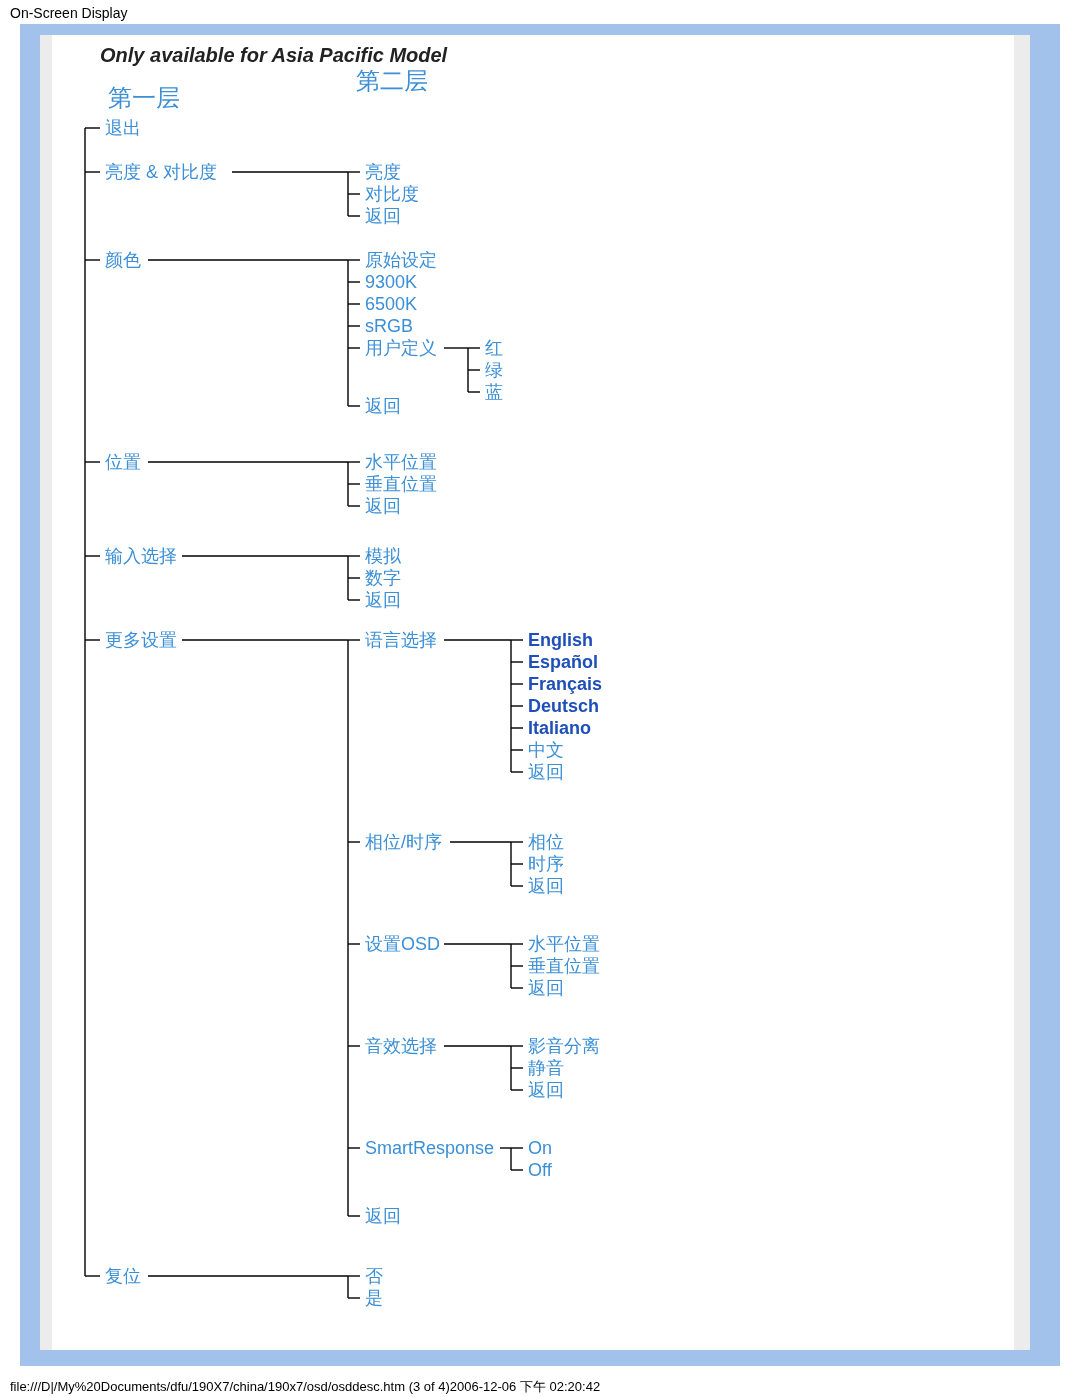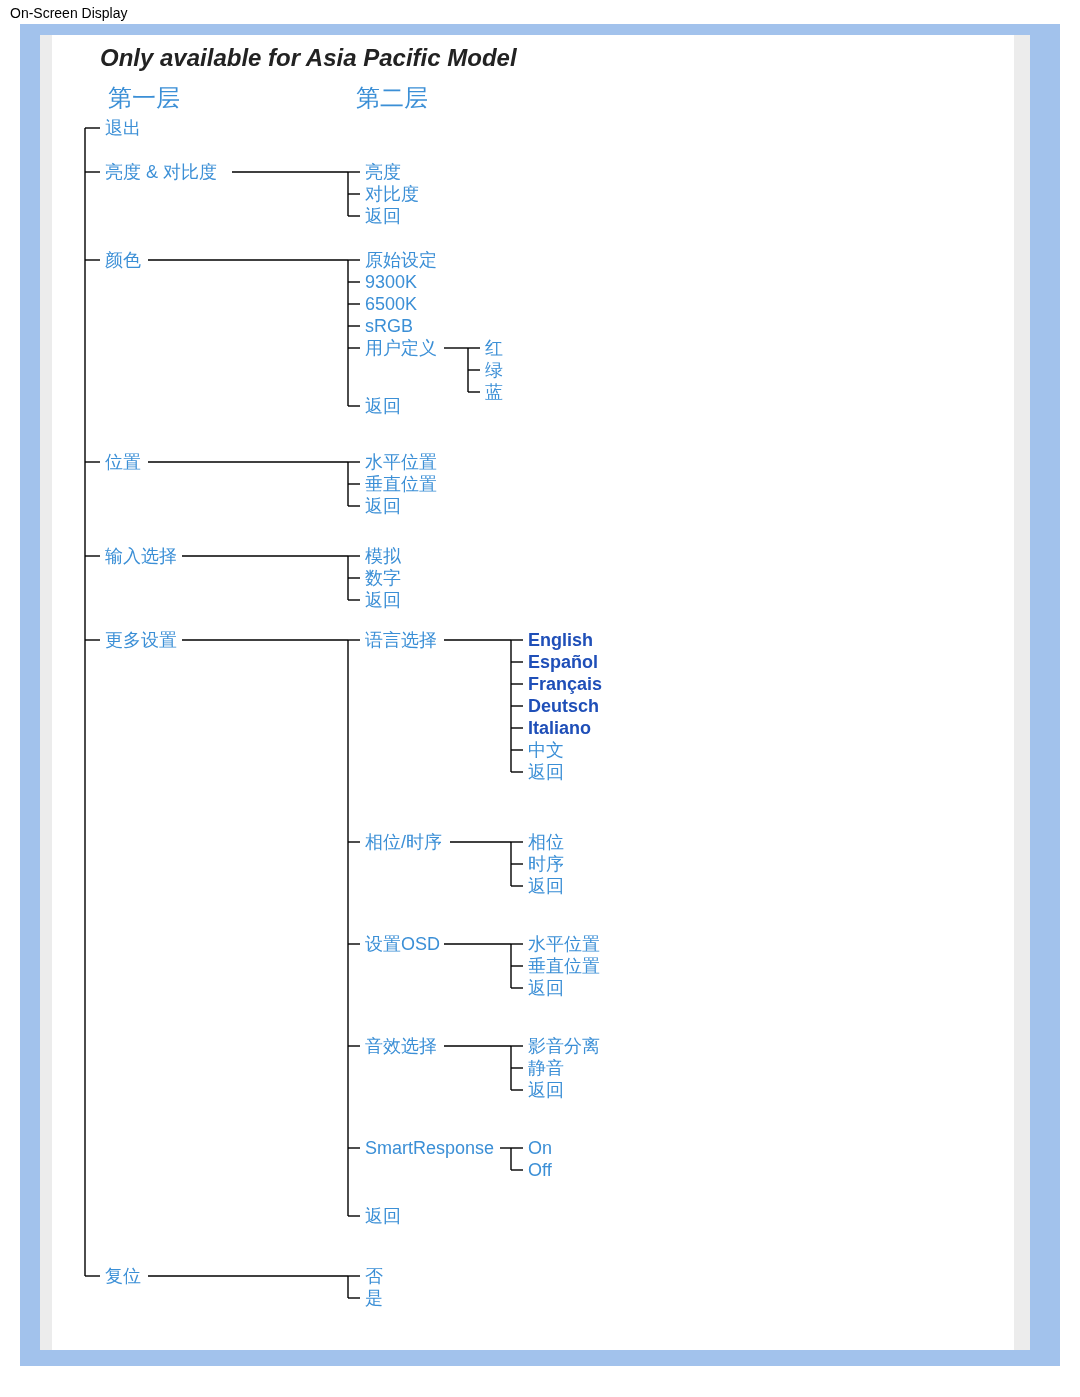--- a/index.html
+++ b/index.html
@@ -2,24 +2,24 @@
 <html><head>
 <meta charset="utf-8">
 <style>
   html,body{margin:0;padding:0;font-family:Arial,"Microsoft YaHei",sans-serif;background:#fff;}
   .page{width:1016px;height:1397px;position:relative;background:#fff;}
   .header-title{position:absolute;left:10px;top:5px;font-size:14px;color:#000;}
   .border{position:absolute;left:20px;top:24px;width:1040px;height:1342px;background:#a2c2ec;}
   .inner{position:absolute;left:40px;top:35px;width:990px;height:1315px;background:#fff;}
   .leftbar{position:absolute;left:40px;top:35px;width:12px;height:1315px;background:#ececec;}
   .scrollrail{position:absolute;left:1014px;top:35px;width:16px;height:1315px;background:#ececec;}
-  .note{position:absolute;left:100px;top:44px;font-style:italic;font-weight:bold;font-size:24px;color:#222;}
+  .note{position:absolute;left:100px;top:44px;font-style:italic;font-weight:bold;font-size:20px;color:#222;}
   .hdr{font-size:24px;color:#3b8fd6;font-weight:400;}
   .hdr1{position:absolute;left:108px;top:82px;}
-  .hdr2{position:absolute;left:356px;top:82px;}
+  .hdr2{position:absolute;left:356px;top:65px;}
   svg{position:absolute;left:0;top:0;}
   text{font-family:Arial,"Microsoft YaHei",sans-serif;font-size:18px;font-weight:400;}
   .blue{fill:#3b8fd6;}
   .bold{fill:#1f4fb8;font-weight:700;}
   line,path{stroke:#000;stroke-width:1.4;fill:none;}
   .footer{position:absolute;left:10px;top:1378px;font-size:13px;color:#000;}
 </style>
 </head>
 <body>
 
@@ -171,13 +171,14 @@
     <text x="528" y="1154" class="blue">On</text>
     <text x="528" y="1176" class="blue">Off</text>
 
     <line x1="348" y1="1276" x2="348" y2="1298"></line>
     <line x1="348" y1="1276" x2="360" y2="1276"></line>
     <line x1="348" y1="1298" x2="360" y2="1298"></line>
     <text x="365" y="1282" class="blue">否</text>
     <text x="365" y="1304" class="blue">是</text>
   </svg>
 
+  <div class="footer">file:///D|/My%20Documents/dfu/190X7/china/190x7/osd/osddesc.htm (3 of 4)2006-12-06 下午 02:20:42</div>
 </div>
 
 </body></html>

